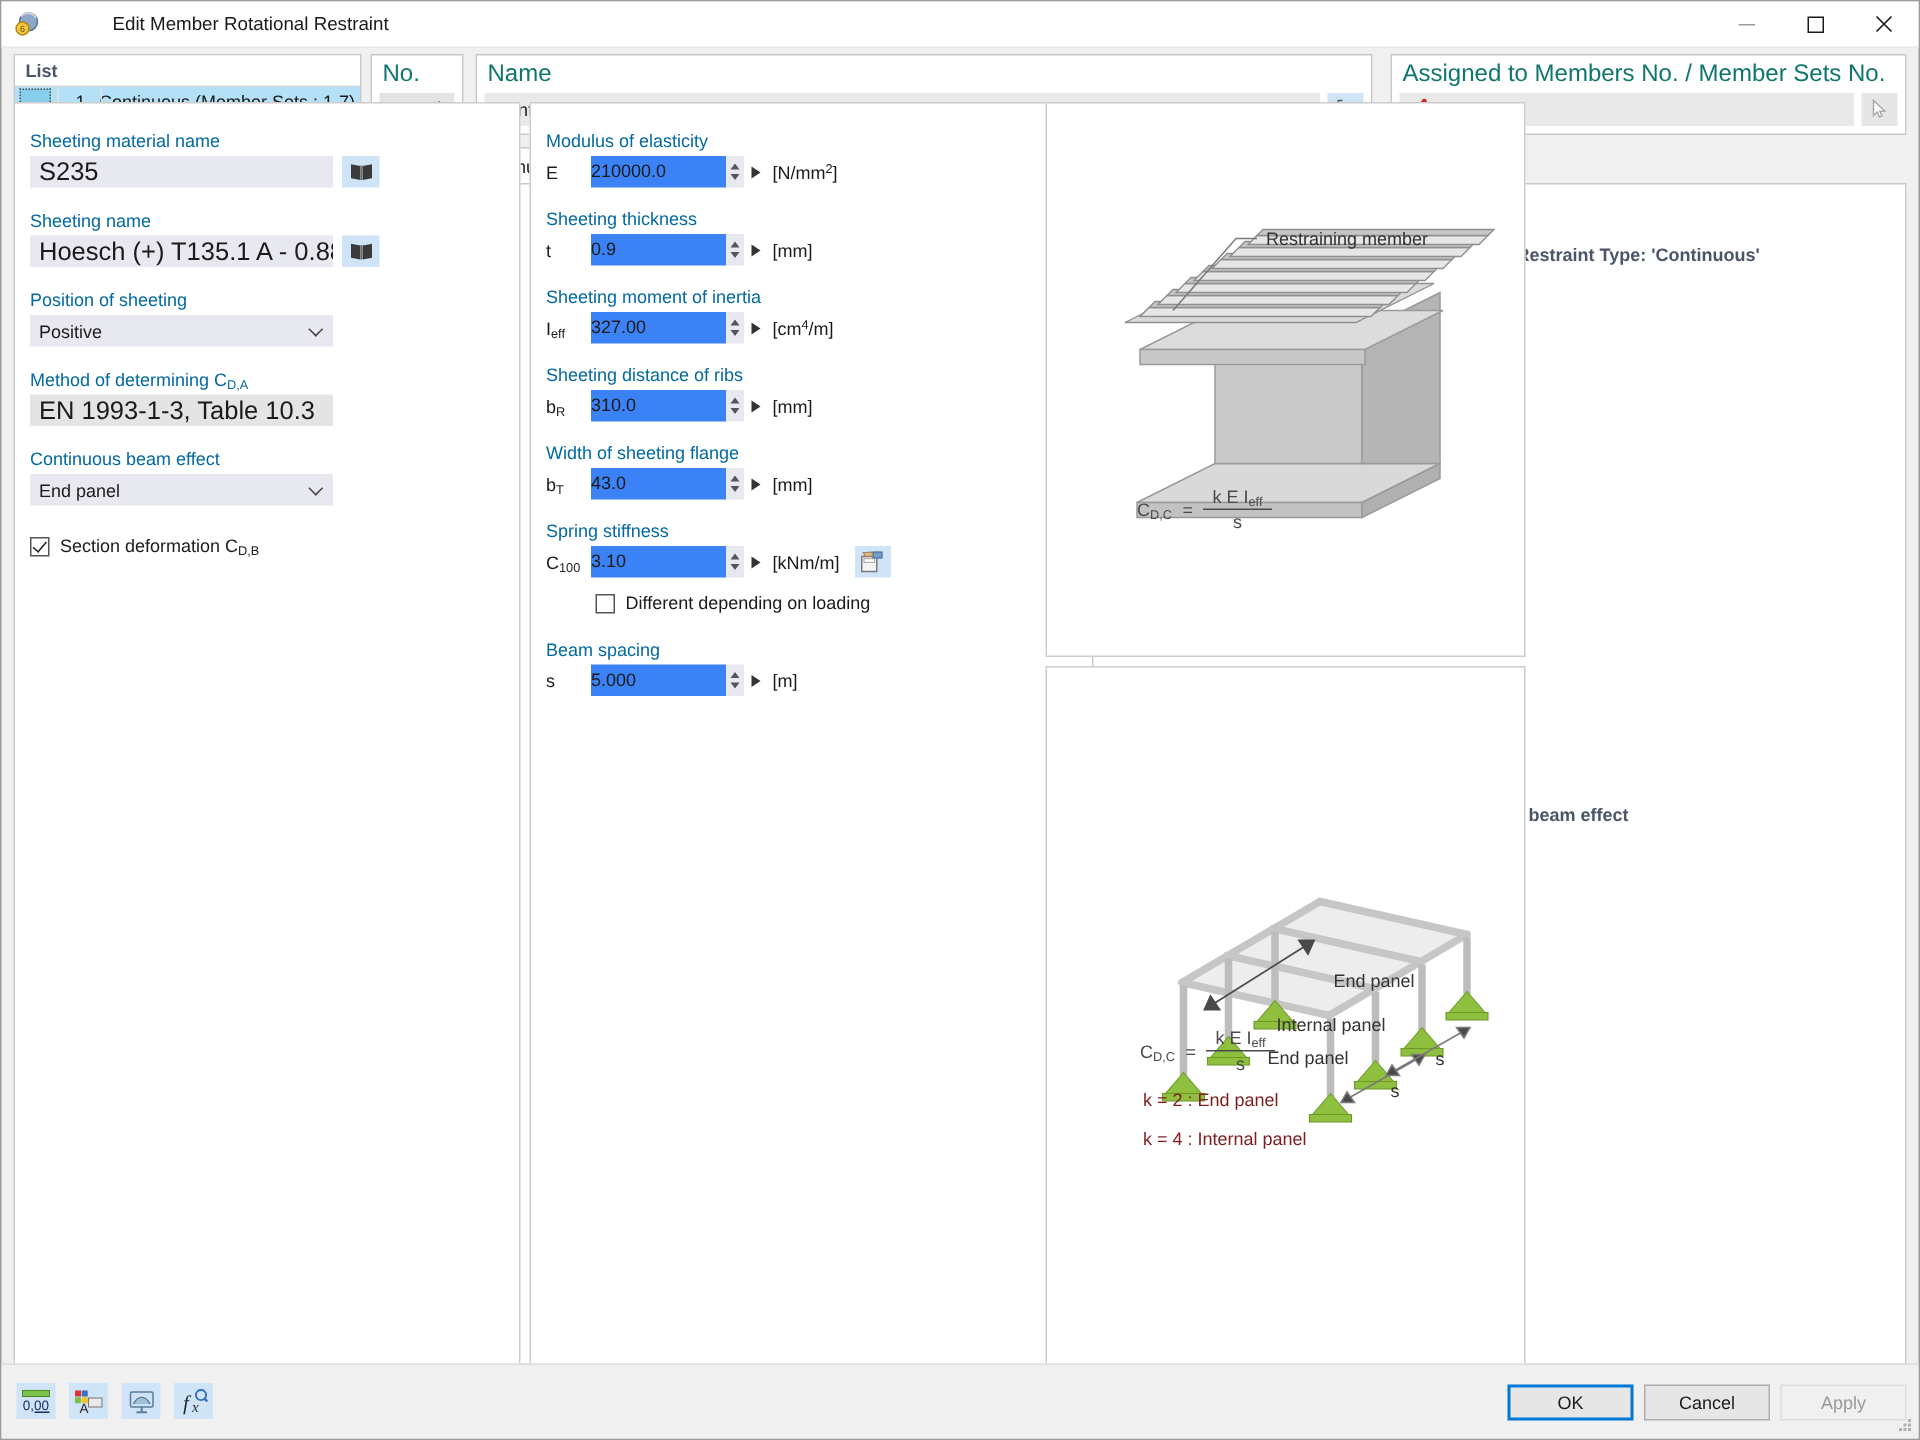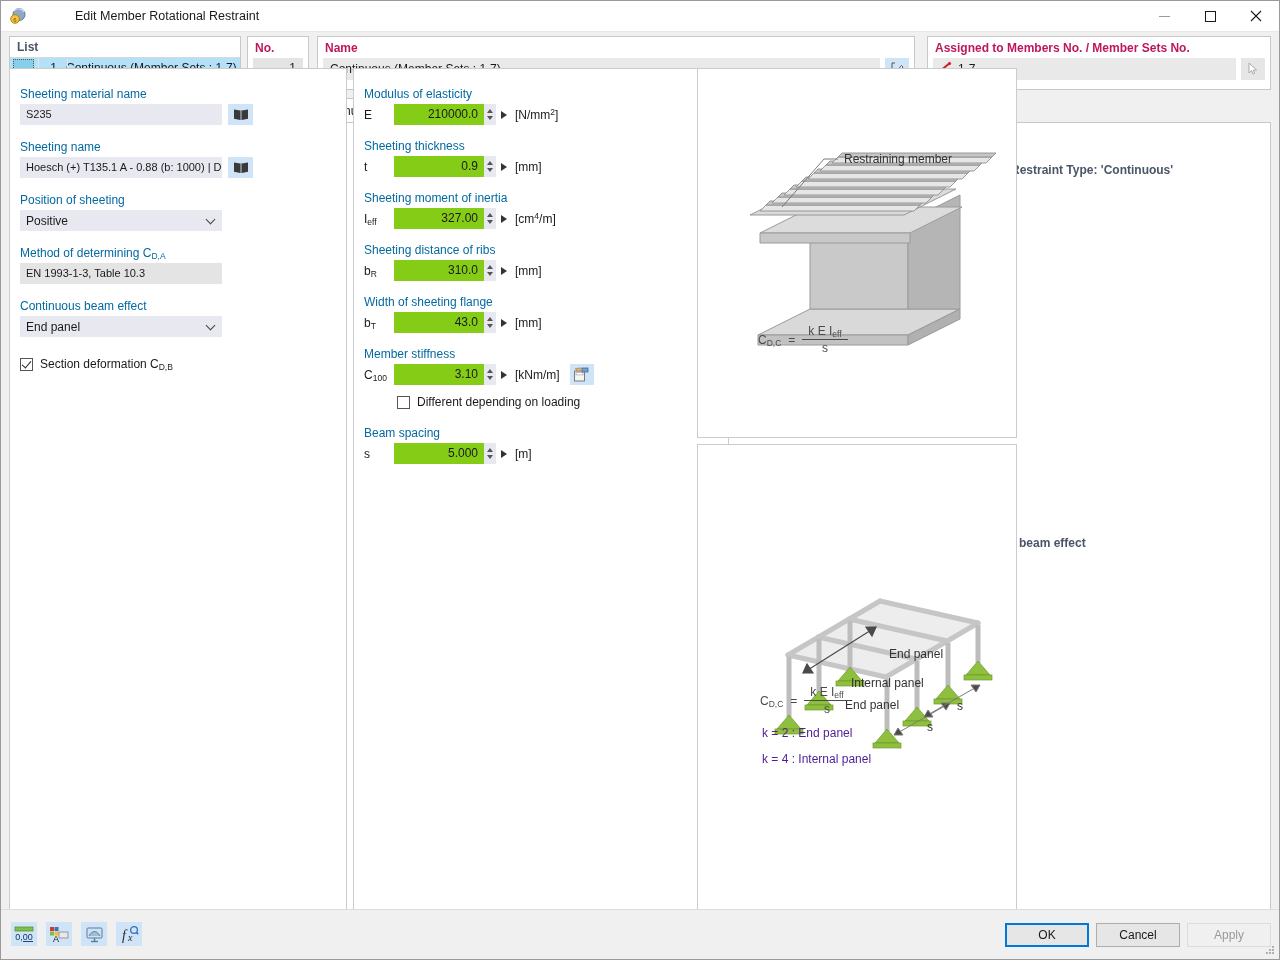--- a/index.html
+++ b/index.html
@@ -86,21 +86,21 @@
   }
   .tbtn.dis { background: #e6e6e6; }
   .del-x { margin-left: auto; margin-right: 12px; color: #d81c1c; font-size: 19px; font-weight: bold; line-height: 1; }
 
   
   .no-box {
     position: absolute; left: 246px; top: 4px; width: 62px; height: 54px;
     background: #ffffff; border: 1px solid #c8c8c8;
   }
   .grp-label {
-    font-size: 12px; font-weight: bold; color: #be185d;
+    font-size: 16px; font-weight: normal; color: #0f766e;
     padding: 4px 0 0 7px;
   }
   .no-field {
     margin: 3px 5px 0 5px; height: 20px;
     background: #e4e4e4;
     text-align: right; padding-right: 7px; line-height: 20px; font-size: 12px;
   }
 
   
   .name-box {
@@ -173,21 +173,21 @@
   .pt-params { left: 606px; top: 131px; }
   .pt-imgtop { left: 948px; top: 131px; }
   .pt-imgbot { left: 948px; top: 504px; }
 
   
   .fgroup { padding: 0 10px; }
   .flabel { font-size: 12px; margin-bottom: 3px; color: #0369a1; }
   .input-row { display: flex; align-items: center; }
   .txtfield {
     height: 21px; background: #e8e8f0; line-height: 21px;
-    padding-left: 6px; font-size: 11px; overflow: hidden; white-space: nowrap;
+    padding-left: 6px; font-size: 17px; overflow: hidden; white-space: nowrap;
   }
   .txtfield.gray { background: #e4e4e4; }
   .lib-btn {
     width: 25px; height: 21px; margin-left: 6px; background: #cfe4f7;
     display: flex; align-items: center; justify-content: center; flex: none;
   }
   .combo {
     height: 21px; background: #e8e8f0; width: 202px;
     display: flex; align-items: center; padding-left: 6px;
     font-size: 12px; position: relative;
@@ -206,22 +206,22 @@
   .cbox.checked::after {
     content: ""; position: absolute; left: 3px; top: 0px;
     width: 4px; height: 8px; border-right: 1.6px solid #222; border-bottom: 1.6px solid #222;
     transform: rotate(40deg);
   }
 
   
   .prow { display: flex; align-items: center; font-size: 12px; }
   .psym { width: 30px; font-size: 12px; }
   .numfield {
-    width: 90px; height: 21px; background: #84cc16;
-    text-align: right; padding-right: 6px; line-height: 21px; font-size: 12px;
+    width: 90px; height: 21px; background: #3b82f6;
+    padding-right: 6px; line-height: 21px; font-size: 12px;
   }
   .spin {
     width: 12px; height: 21px; display: flex; flex-direction: column;
     align-items: center; justify-content: center; gap: 3px; flex: none;
     background: #e8e8f0;
   }
   .sp-up { width: 0; height: 0; border-left: 3.5px solid transparent; border-right: 3.5px solid transparent; border-bottom: 4px solid #555; }
   .sp-dn { width: 0; height: 0; border-left: 3.5px solid transparent; border-right: 3.5px solid transparent; border-top: 4px solid #555; }
   .arrow-r {
     width: 0; height: 0; margin-left: 5px; flex: none;
@@ -258,21 +258,21 @@
   #ok-btn { left: 1004px; }
   #cancel-btn { left: 1095px; }
   #apply-btn { left: 1186px; }
   .grip { position: absolute; right: 3px; bottom: 3px; width: 12px; height: 12px; }
 
   
   .formula { position: absolute; font-size: 12px; color: #4a4a4a; font-family: "Liberation Sans", sans-serif; }
   .frac { display: inline-block; text-align: center; vertical-align: middle; }
   .frac .num { border-bottom: 1px solid #4a4a4a; padding: 0 6px 1px 6px; display: block; }
   .frac .den { display: block; padding-top: 1px; }
-  .klines { position: absolute; font-size: 12px; color: #4c1d95; line-height: 21px; }
+  .klines { position: absolute; font-size: 12px; color: #7f1d1d; line-height: 21px; }
   .img-pane-btn {
     position: absolute; left: 10px; bottom: 10px;
     width: 24px; height: 22px; background: #cfe4f7;
     display: flex; align-items: center; justify-content: center;
   }
 </style>
 </head>
 <body>
 
 <div class="window">
@@ -531,21 +531,21 @@
           <span class="spin">
               <span class="sp-up"></span>
               <span class="sp-dn"></span>
             </span>
           <span class="arrow-r"></span>
           <span class="unit">[mm]</span>
         </div>
       </div>
 
       <div class="fgroup" style="padding-top:14px">
-        <div class="flabel">Member stiffness</div>
+        <div class="flabel">Spring stiffness</div>
         <div class="prow">
           <span class="psym"><span>C</span><sub>100</sub></span>
           <span class="numfield">3.10</span>
           <span class="spin">
               <span class="sp-up"></span>
               <span class="sp-dn"></span>
             </span>
           <span class="arrow-r"></span>
           <span class="unit">[kNm/m]</span>
           <span class="calc-btn">

